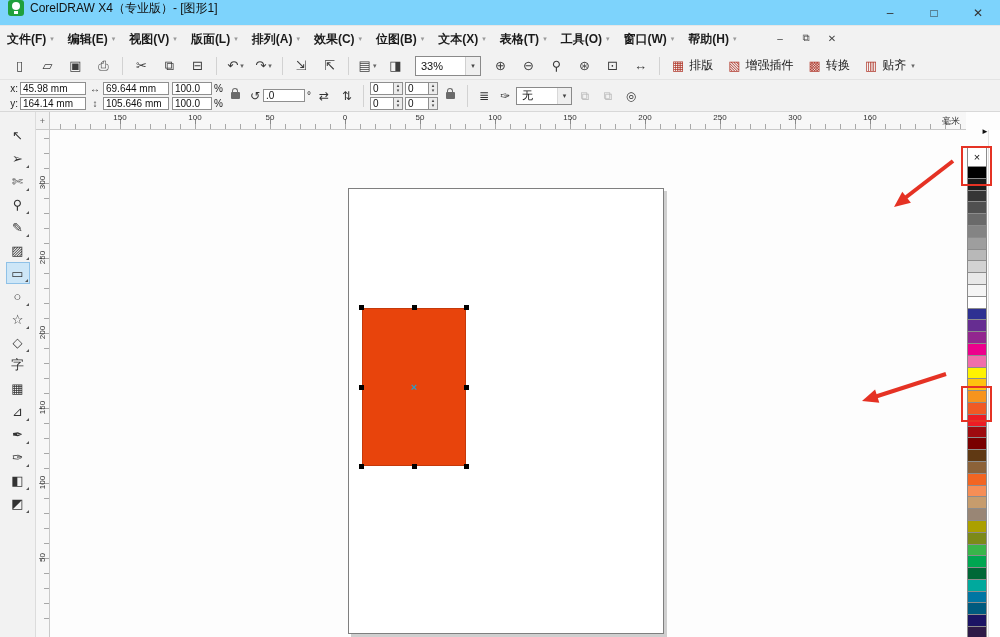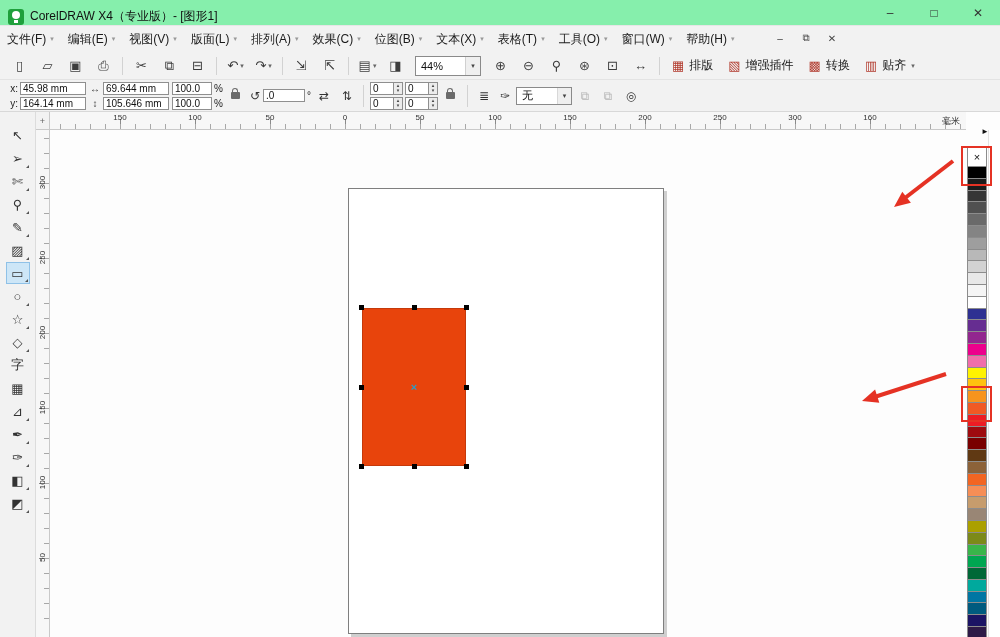--- a/index.html
+++ b/index.html
@@ -1,19 +1,19 @@
 <!DOCTYPE html>
 <html><head>
 <meta charset="utf-8">
 <style>
   html,body{margin:0;padding:0;background:#444;}
   .app{position:relative;width:1000px;height:637px;background:#f2f2f2;overflow:hidden;
        font-family:"Liberation Sans","DejaVu Sans",sans-serif;user-select:none;}
   
-  .titlebar{height:26px;background:#86efac;display:flex;align-items:flex-end;font-size:12px;color:#111;
+  .titlebar{height:26px;background:#7dd3fc;display:flex;align-items:flex-start;font-size:12px;color:#111;
             border-bottom:1px solid #e6e6e6;box-sizing:border-box;}
   .appicon{width:16px;height:16px;margin:0 6px 0 8px;background:#1fa03c;border-radius:3px;position:relative;flex:none;}
   .appicon::before{content:"";position:absolute;left:4px;top:2px;width:8px;height:8px;background:#fff;border-radius:50%;}
   .appicon::after{content:"";position:absolute;left:6px;top:11px;width:4px;height:3px;background:#fff;}
   .title{white-space:nowrap;}
   .wbtns{margin-left:auto;display:flex;height:100%;}
   .wbtn{width:44px;display:flex;align-items:center;justify-content:center;font-size:12px;color:#333;}
   
   .menubar{height:26px;background:#f2f2f2;display:flex;align-items:center;font-size:12px;position:relative;}
   .mitem{padding:0 7px;height:100%;display:flex;align-items:center;color:#1a1a1a;}
@@ -119,21 +119,21 @@
     <div class="appicon"></div>
     <div class="title">CorelDRAW X4（专业版）- [图形1]</div>
     <div class="wbtns">
       <div class="wbtn">–</div>
       <div class="wbtn">□</div>
       <div class="wbtn">✕</div>
     </div>
   </div>
 
   <div class="menubar">
-    <div style="display:flex;height:100%;">
+    <div style="display:flex;height:100%;font-weight:bold;">
         <div class="mitem">
           <span>文件(F)</span>
           <span class="mcaret">▾</span>
         </div>
         <div class="mitem">
           <span>编辑(E)</span>
           <span class="mcaret">▾</span>
         </div>
         <div class="mitem">
           <span>视图(V)</span>
@@ -224,21 +224,21 @@
       </div>
       <div class="tsep"></div>
       <div class="tbtn">
         <span class="tglyph">▤</span>
         <span class="tcaret">▾</span>
       </div>
       <div class="tbtn">
         <span class="tglyph">◨</span>
       </div>
       <div class="tzoom">
-        <span>44%</span>
+        <span>33%</span>
         <i>▾</i>
       </div>
       <div class="tbtn">
         <span class="tglyph">⊕</span>
       </div>
       <div class="tbtn">
         <span class="tglyph">⊖</span>
       </div>
       <div class="tbtn">
         <span class="tglyph">⚲</span>

